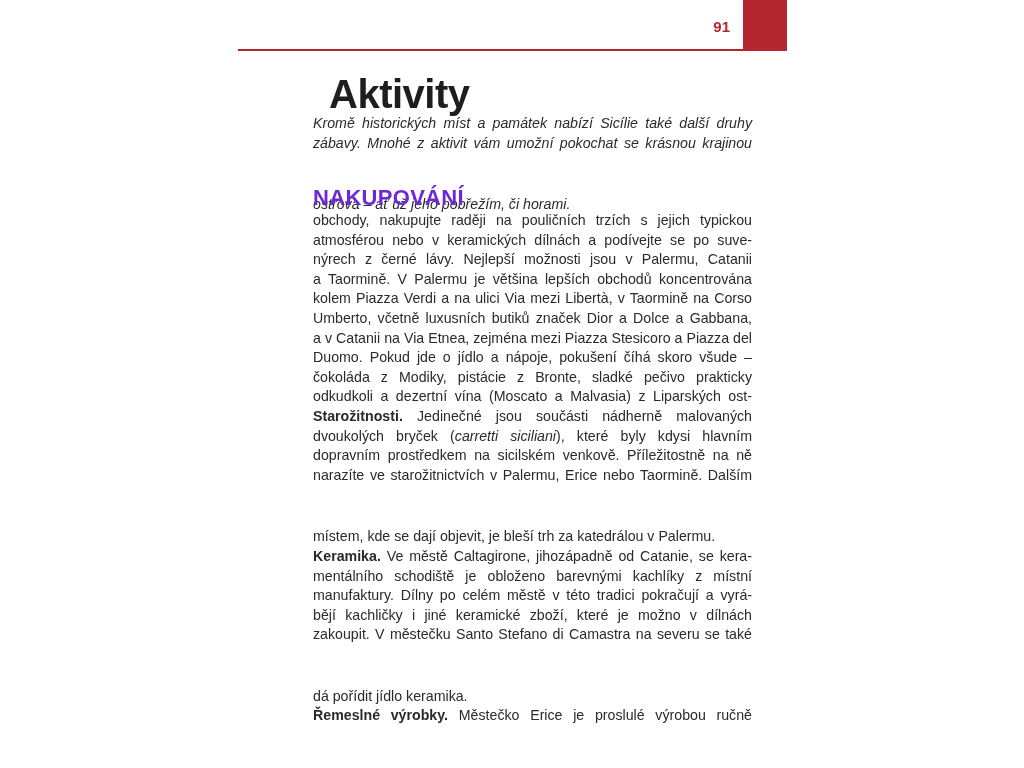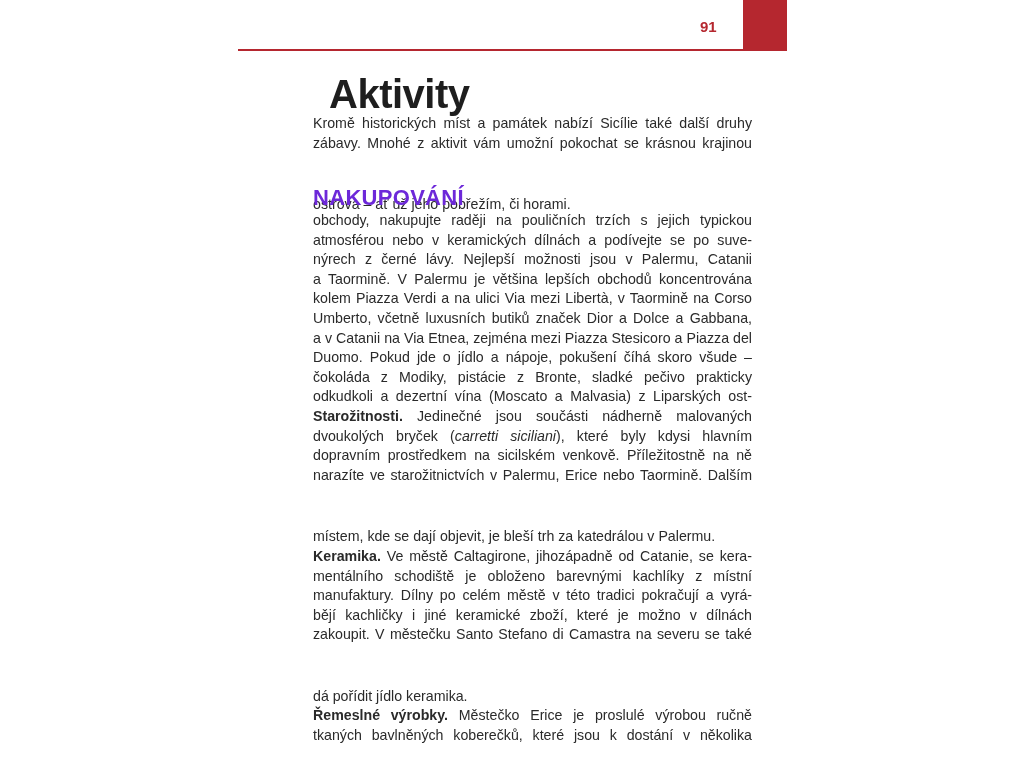--- a/index.html
+++ b/index.html
@@ -1,22 +1,22 @@
 <!DOCTYPE html>
 <html><head>
 <meta charset="utf-8">
 <style>
   html, body { margin: 0; padding: 0; background: #ffffff; }
   body { width: 1024px; height: 768px; position: relative; overflow: hidden; font-family: "Liberation Sans", sans-serif; color: #2a2a2a; }
-  .page-number { position: absolute; left: 700px; top: 18px; width: 30px; font-size: 15px; font-weight: bold; color: #b5272f; }
+  .page-number { position: absolute; left: 700px; top: 18px; width: 30px; text-align: right; font-size: 15px; font-weight: bold; color: #b5272f; }
   .corner-block { position: absolute; left: 743px; top: 0; width: 44px; height: 50px; background: #b5272f; }
   .rule { position: absolute; left: 238px; top: 49px; width: 549px; height: 2px; background: #b5272f; }
   .title { position: absolute; left: 313px; top: 56px; font-size: 40px; font-weight: bold; color: #1e1e1e; letter-spacing: -0.5px; margin: 16px; }
   .content { position: absolute; left: 313px; width: 439px; font-size: 14.2px; line-height: 19.6px; }
-  .intro { top: 114px; }
+  .intro { top: 114px; font-style: italic; }
   .section-heading { position: absolute; left: 313px; top: 185px; font-size: 22px; font-weight: bold; color: #6d28d9; margin: 0; letter-spacing: 0.3px; }
   .body { top: 211px; }
   .line { display: block; white-space: nowrap; text-align-last: justify; text-align: justify; }
   .line.last { text-align-last: left; margin-top: 42px; }
   .b { font-weight: bold; }
   .i { font-style: italic; margin-top: 32px; }
 </style>
 </head>
 <body>
 
@@ -60,15 +60,14 @@
     <span class="line"><span class="b">Keramika.</span><span> Ve městě Caltagirone, jihozápadně od Catanie, se kera-</span></span>
     <span class="line">mentálního schodiště je obloženo barevnými kachlíky z místní</span>
     <span class="line">manufaktury. Dílny po celém městě v této tradici pokračují a vyrá-</span>
     <span class="line">bějí kachličky i jiné keramické zboží, které je možno v dílnách</span>
     <span class="line">zakoupit. V městečku Santo Stefano di Camastra na severu se také</span>
     <span class="line last">dá pořídit jídlo keramika.</span>
   </div>
 
   <div>
     <span class="line"><span class="b">Řemeslné výrobky.</span><span> Městečko Erice je proslulé výrobou ručně</span></span>
-    <span class="line">tkaných bavlněných koberečků, které jsou k dostání v několika</span>
   </div>
 </div>
 
 </body></html>

